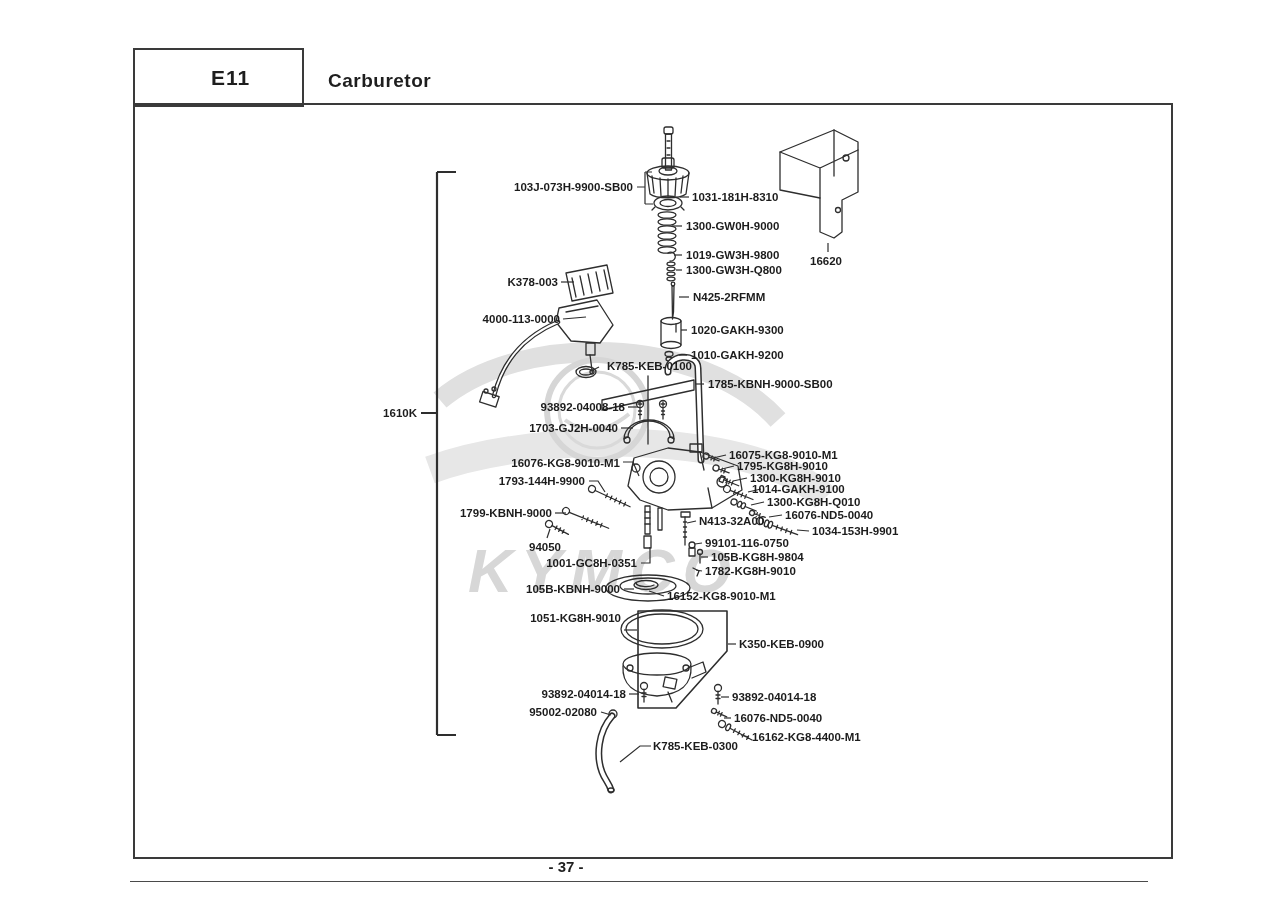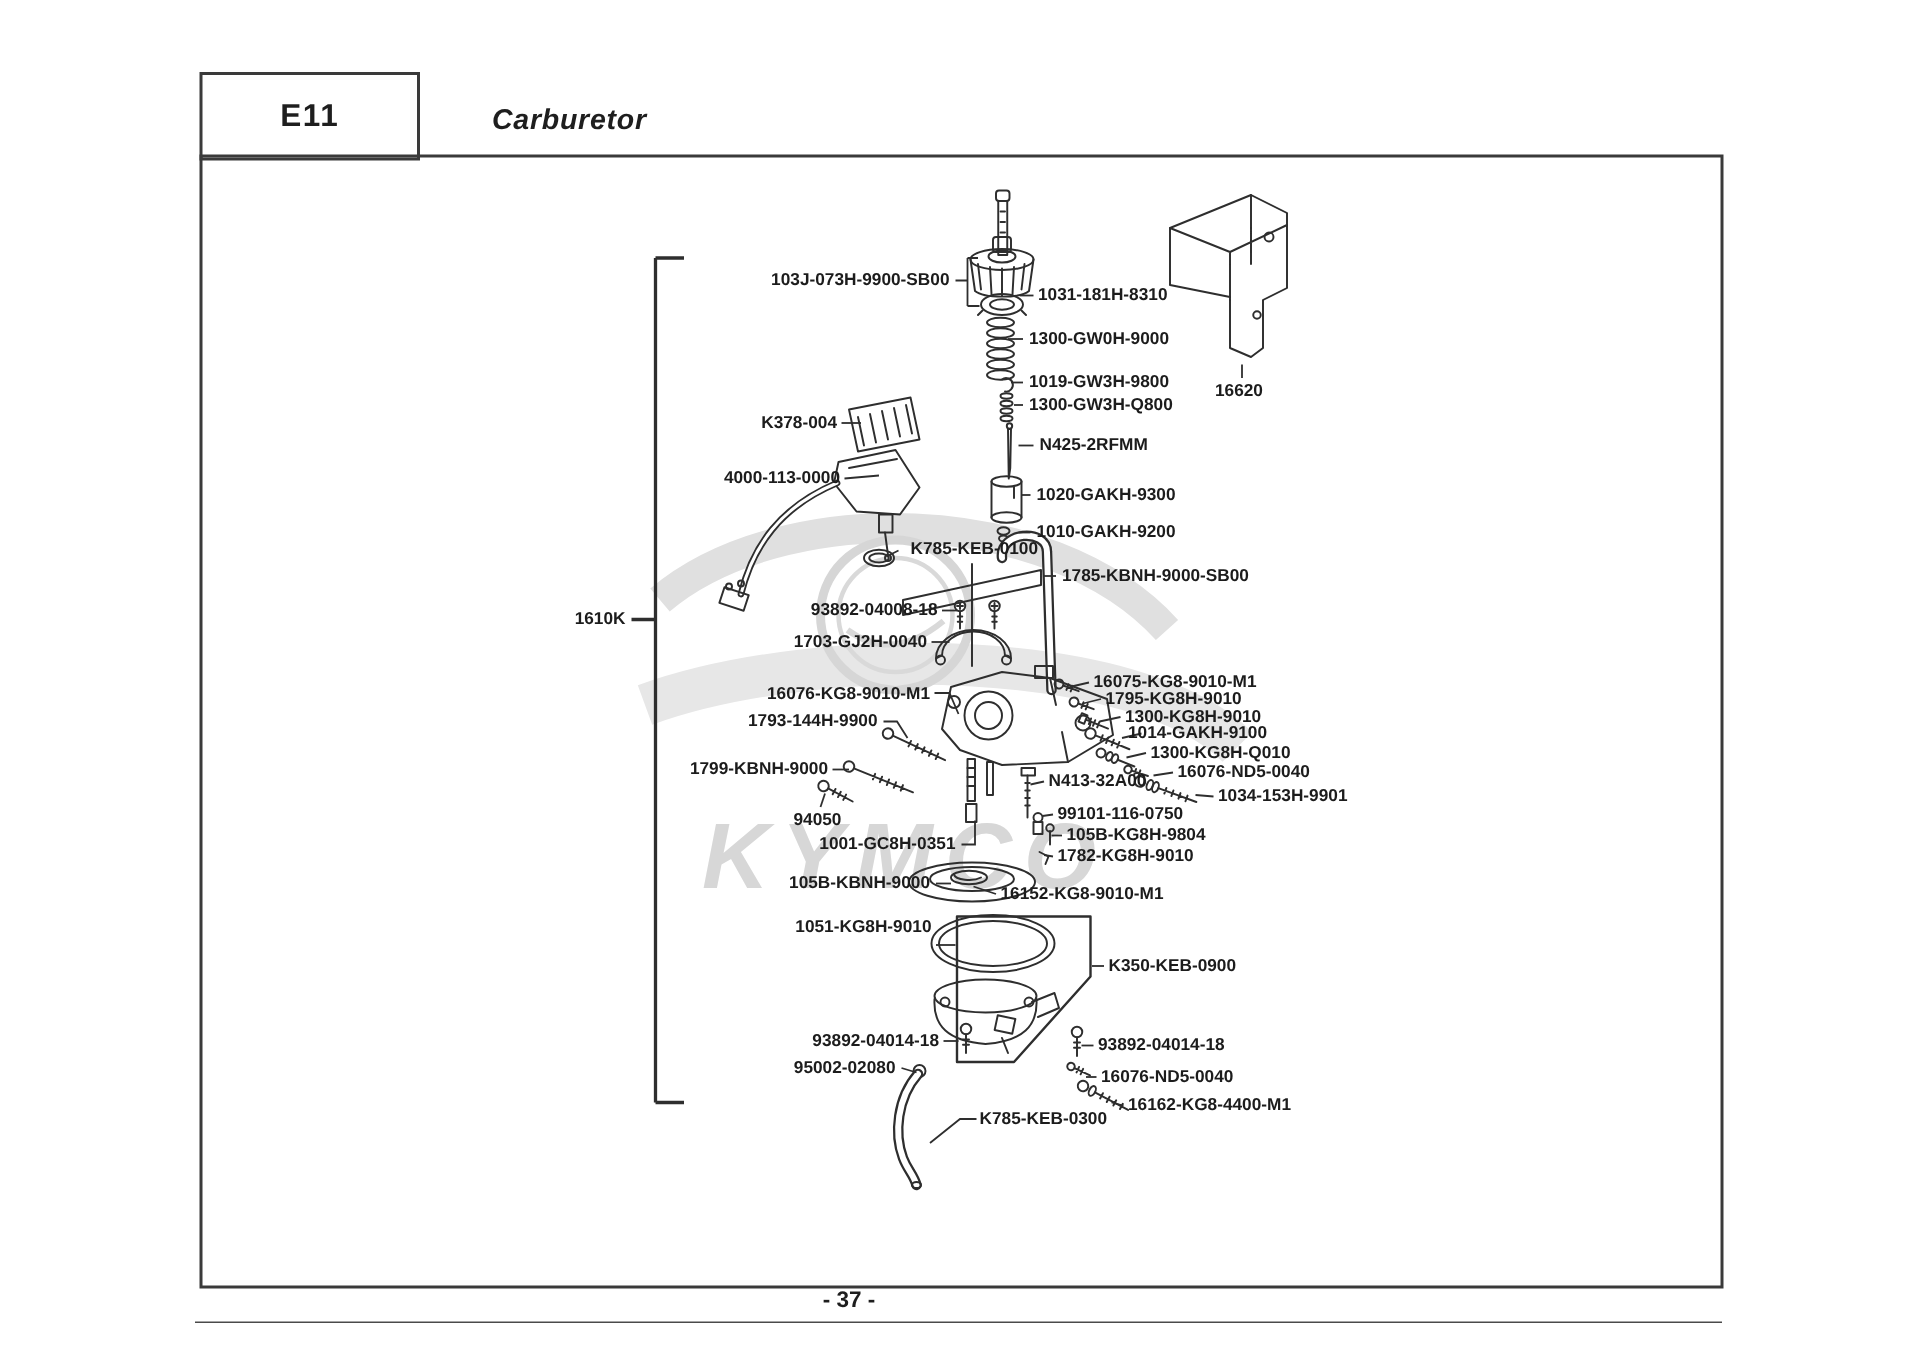--- a/index.html
+++ b/index.html
@@ -1,24 +1,24 @@
 <!DOCTYPE html>
 <html><head>
 <meta charset="utf-8">
 <style>
   html,body{margin:0;padding:0;background:#fff;}
   #stage{position:relative;width:1280px;height:904px;background:#fff;overflow:hidden;
          font-family:"Liberation Sans", sans-serif;color:#1e1e1e;}
-  .frame{position:absolute;border:2px solid #3a3a3a;background:transparent;}
+  .frame{position:absolute;border:2px solid #3a3a3a;background:transparent;padding-left:24px;}
   .lbl{position:absolute;font-size:11.5px;font-weight:bold;white-space:nowrap;line-height:14px;color:#1c1c1c;}
   .lbl.r{text-align:right;}
   #e11-box{left:133px;top:48px;width:143px;height:55px;display:flex;align-items:center;justify-content:center;
            font-size:21px;font-weight:bold;letter-spacing:1px;}
   #page-box{left:133px;top:103px;width:1012px;height:752px;}
-  #diagram-title{position:absolute;left:328px;top:70px;font-size:19px;font-weight:bold;letter-spacing:.5px;font-style:italic;}
+  #diagram-title{position:absolute;left:328px;top:70px;font-size:19px;font-weight:bold;letter-spacing:.5px;}
   #footer-page{position:absolute;left:0;top:858px;width:1132px;text-align:center;font-size:15px;font-weight:bold;}
   #footer-rule{position:absolute;left:130px;top:881px;width:1018px;border-top:1.6px solid #4a4a4a;}
   svg{position:absolute;left:0;top:0;}
 </style>
 </head>
 <body>
 
 <div id="stage">
 
   <div class="frame" id="e11-box">
@@ -278,21 +278,21 @@
 
   <div class="lbl r" style="right:647px;top:180px">103J-073H-9900-SB00</div>
   <div class="lbl" style="left:692px;top:190px">1031-181H-8310</div>
   <div class="lbl" style="left:686px;top:219px">1300-GW0H-9000</div>
   <div class="lbl" style="left:686px;top:248px">1019-GW3H-9800</div>
   <div class="lbl" style="left:686px;top:263px">1300-GW3H-Q800</div>
   <div class="lbl" style="left:693px;top:290px">N425-2RFMM</div>
   <div class="lbl" style="left:691px;top:323px">1020-GAKH-9300</div>
   <div class="lbl" style="left:691px;top:348px">1010-GAKH-9200</div>
   <div class="lbl" style="left:810px;top:254px">16620</div>
-  <div class="lbl r" style="right:722px;top:275px">K378-004</div>
+  <div class="lbl r" style="right:722px;top:275px">K378-003</div>
   <div class="lbl r" style="right:720px;top:312px">4000-113-0000</div>
   <div class="lbl" style="left:607px;top:359px">K785-KEB-0100</div>
   <div class="lbl" style="left:708px;top:377px">1785-KBNH-9000-SB00</div>
   <div class="lbl r" style="right:655px;top:400px">93892-04008-18</div>
   <div class="lbl r" style="right:662px;top:421px">1703-GJ2H-0040</div>
   <div class="lbl r" style="right:660px;top:456px">16076-KG8-9010-M1</div>
   <div class="lbl r" style="right:695px;top:474px">1793-144H-9900</div>
   <div class="lbl" style="left:729px;top:448px">16075-KG8-9010-M1</div>
   <div class="lbl" style="left:737px;top:459px">1795-KG8H-9010</div>
   <div class="lbl" style="left:750px;top:471px">1300-KG8H-9010</div>

